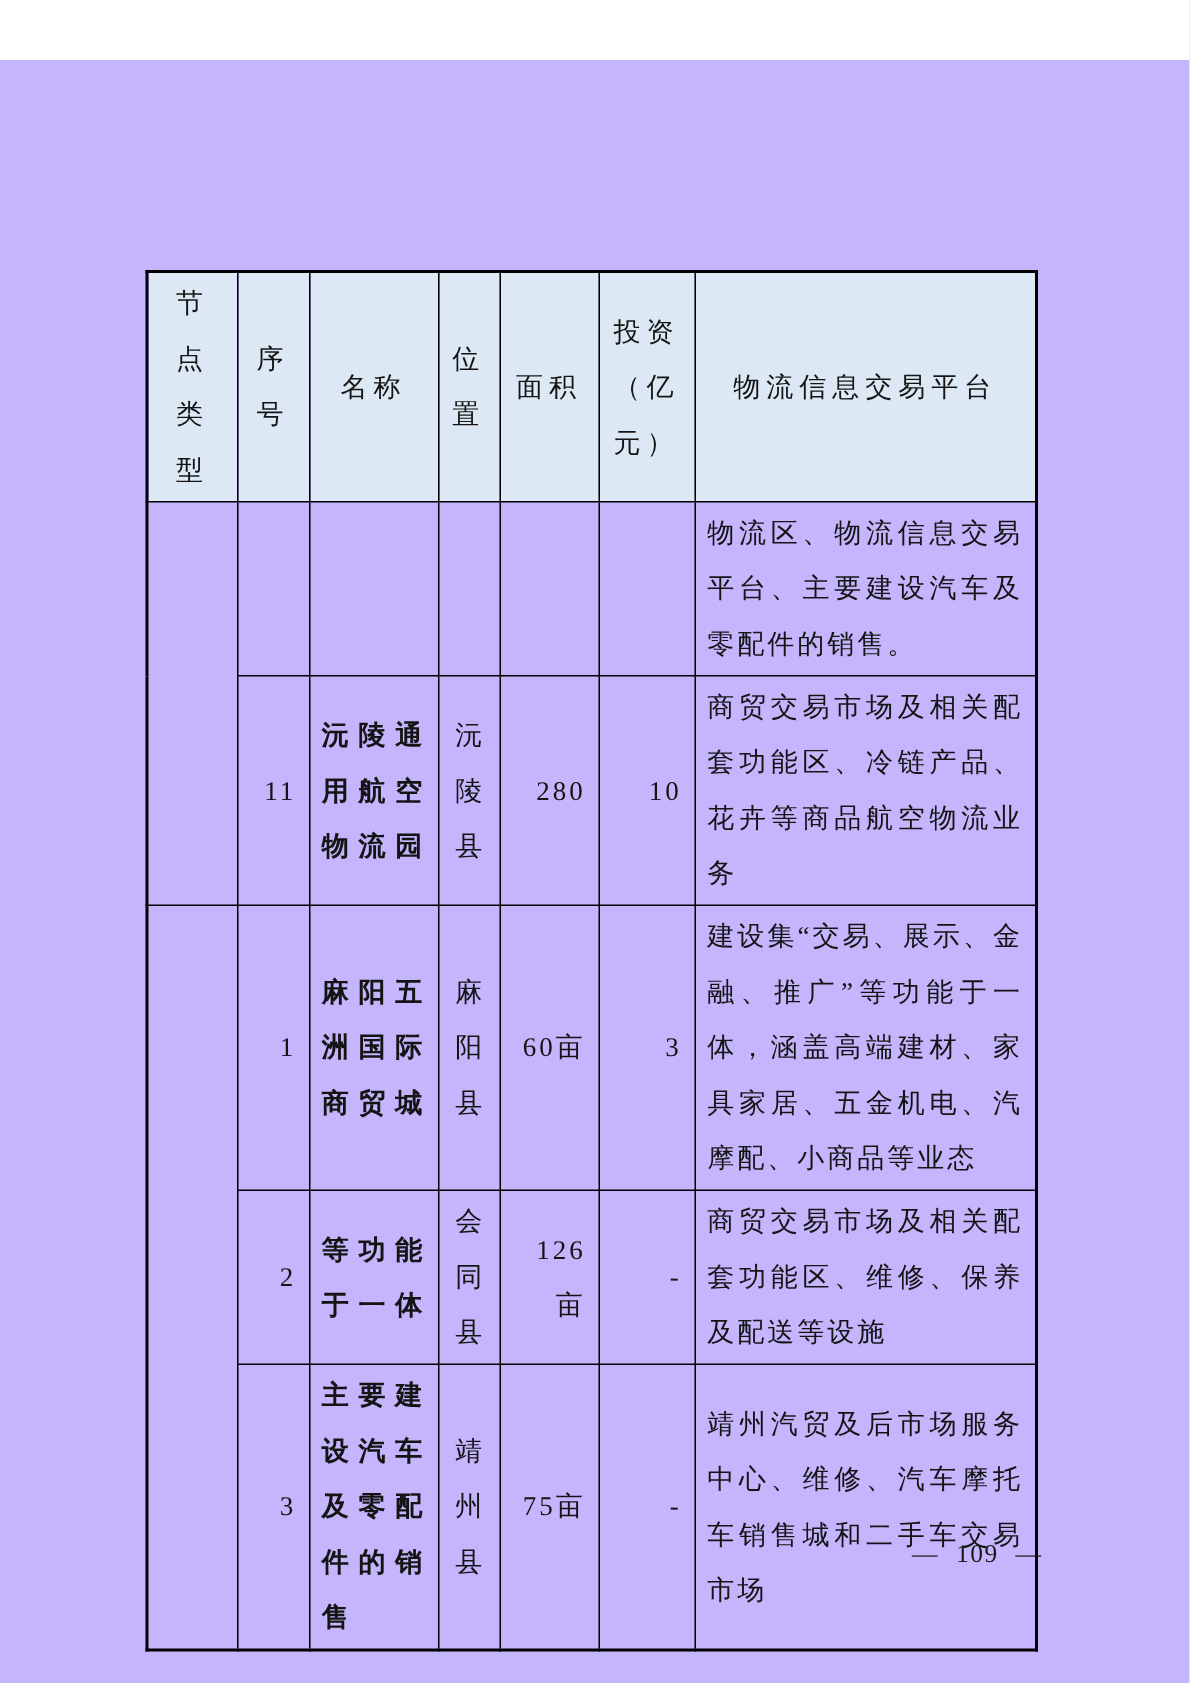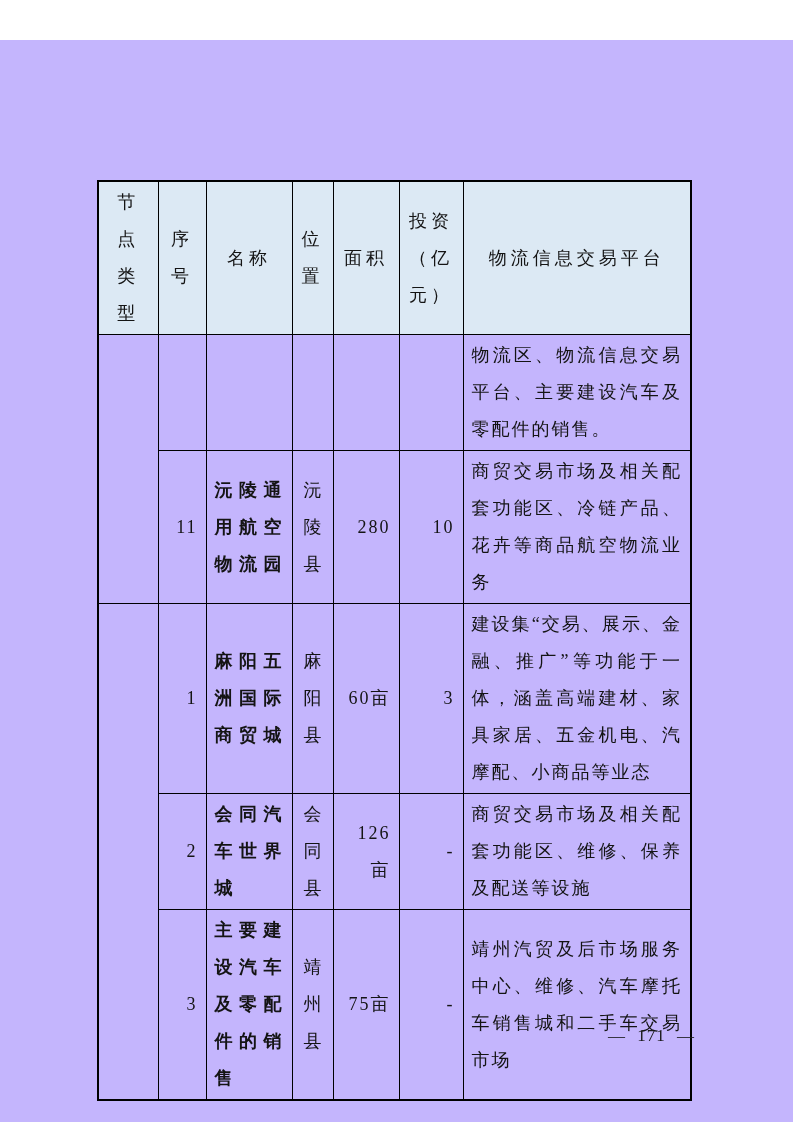--- a/index.html
+++ b/index.html
@@ -106,32 +106,32 @@
         <td class="c" rowspan="3"></td>
         <td class="c">1</td>
         <td class="name">麻阳五洲国际商贸城</td>
         <td class="loc">麻阳县</td>
         <td class="c">60亩</td>
         <td class="c">3</td>
         <td class="fn">建设集“交易、展示、金融、推广”等功能于一体，涵盖高端建材、家具家居、五金机电、汽摩配、小商品等业态</td>
       </tr>
       <tr class="rD">
         <td class="c">2</td>
-        <td class="name">会同汽车世界城</td>
+        <td class="name">等功能于一体</td>
         <td class="loc">会同县</td>
         <td class="c">126亩</td>
         <td class="c">-</td>
         <td class="fn">商贸交易市场及相关配套功能区、维修、保养及配送等设施</td>
       </tr>
       <tr class="rE">
         <td class="c">3</td>
         <td class="name">主要建设汽车及零配件的销售</td>
         <td class="loc">靖州县</td>
         <td class="c">75亩</td>
         <td class="c">-</td>
         <td class="fn">靖州汽贸及后市场服务中心、维修、汽车摩托车销售城和二手车交易市场</td>
       </tr>
     </tbody>
   </table>
 
-  <div class="footer">— 171 —</div>
+  <div class="footer">— 109 —</div>
 
 </div>
 
 </body></html>

